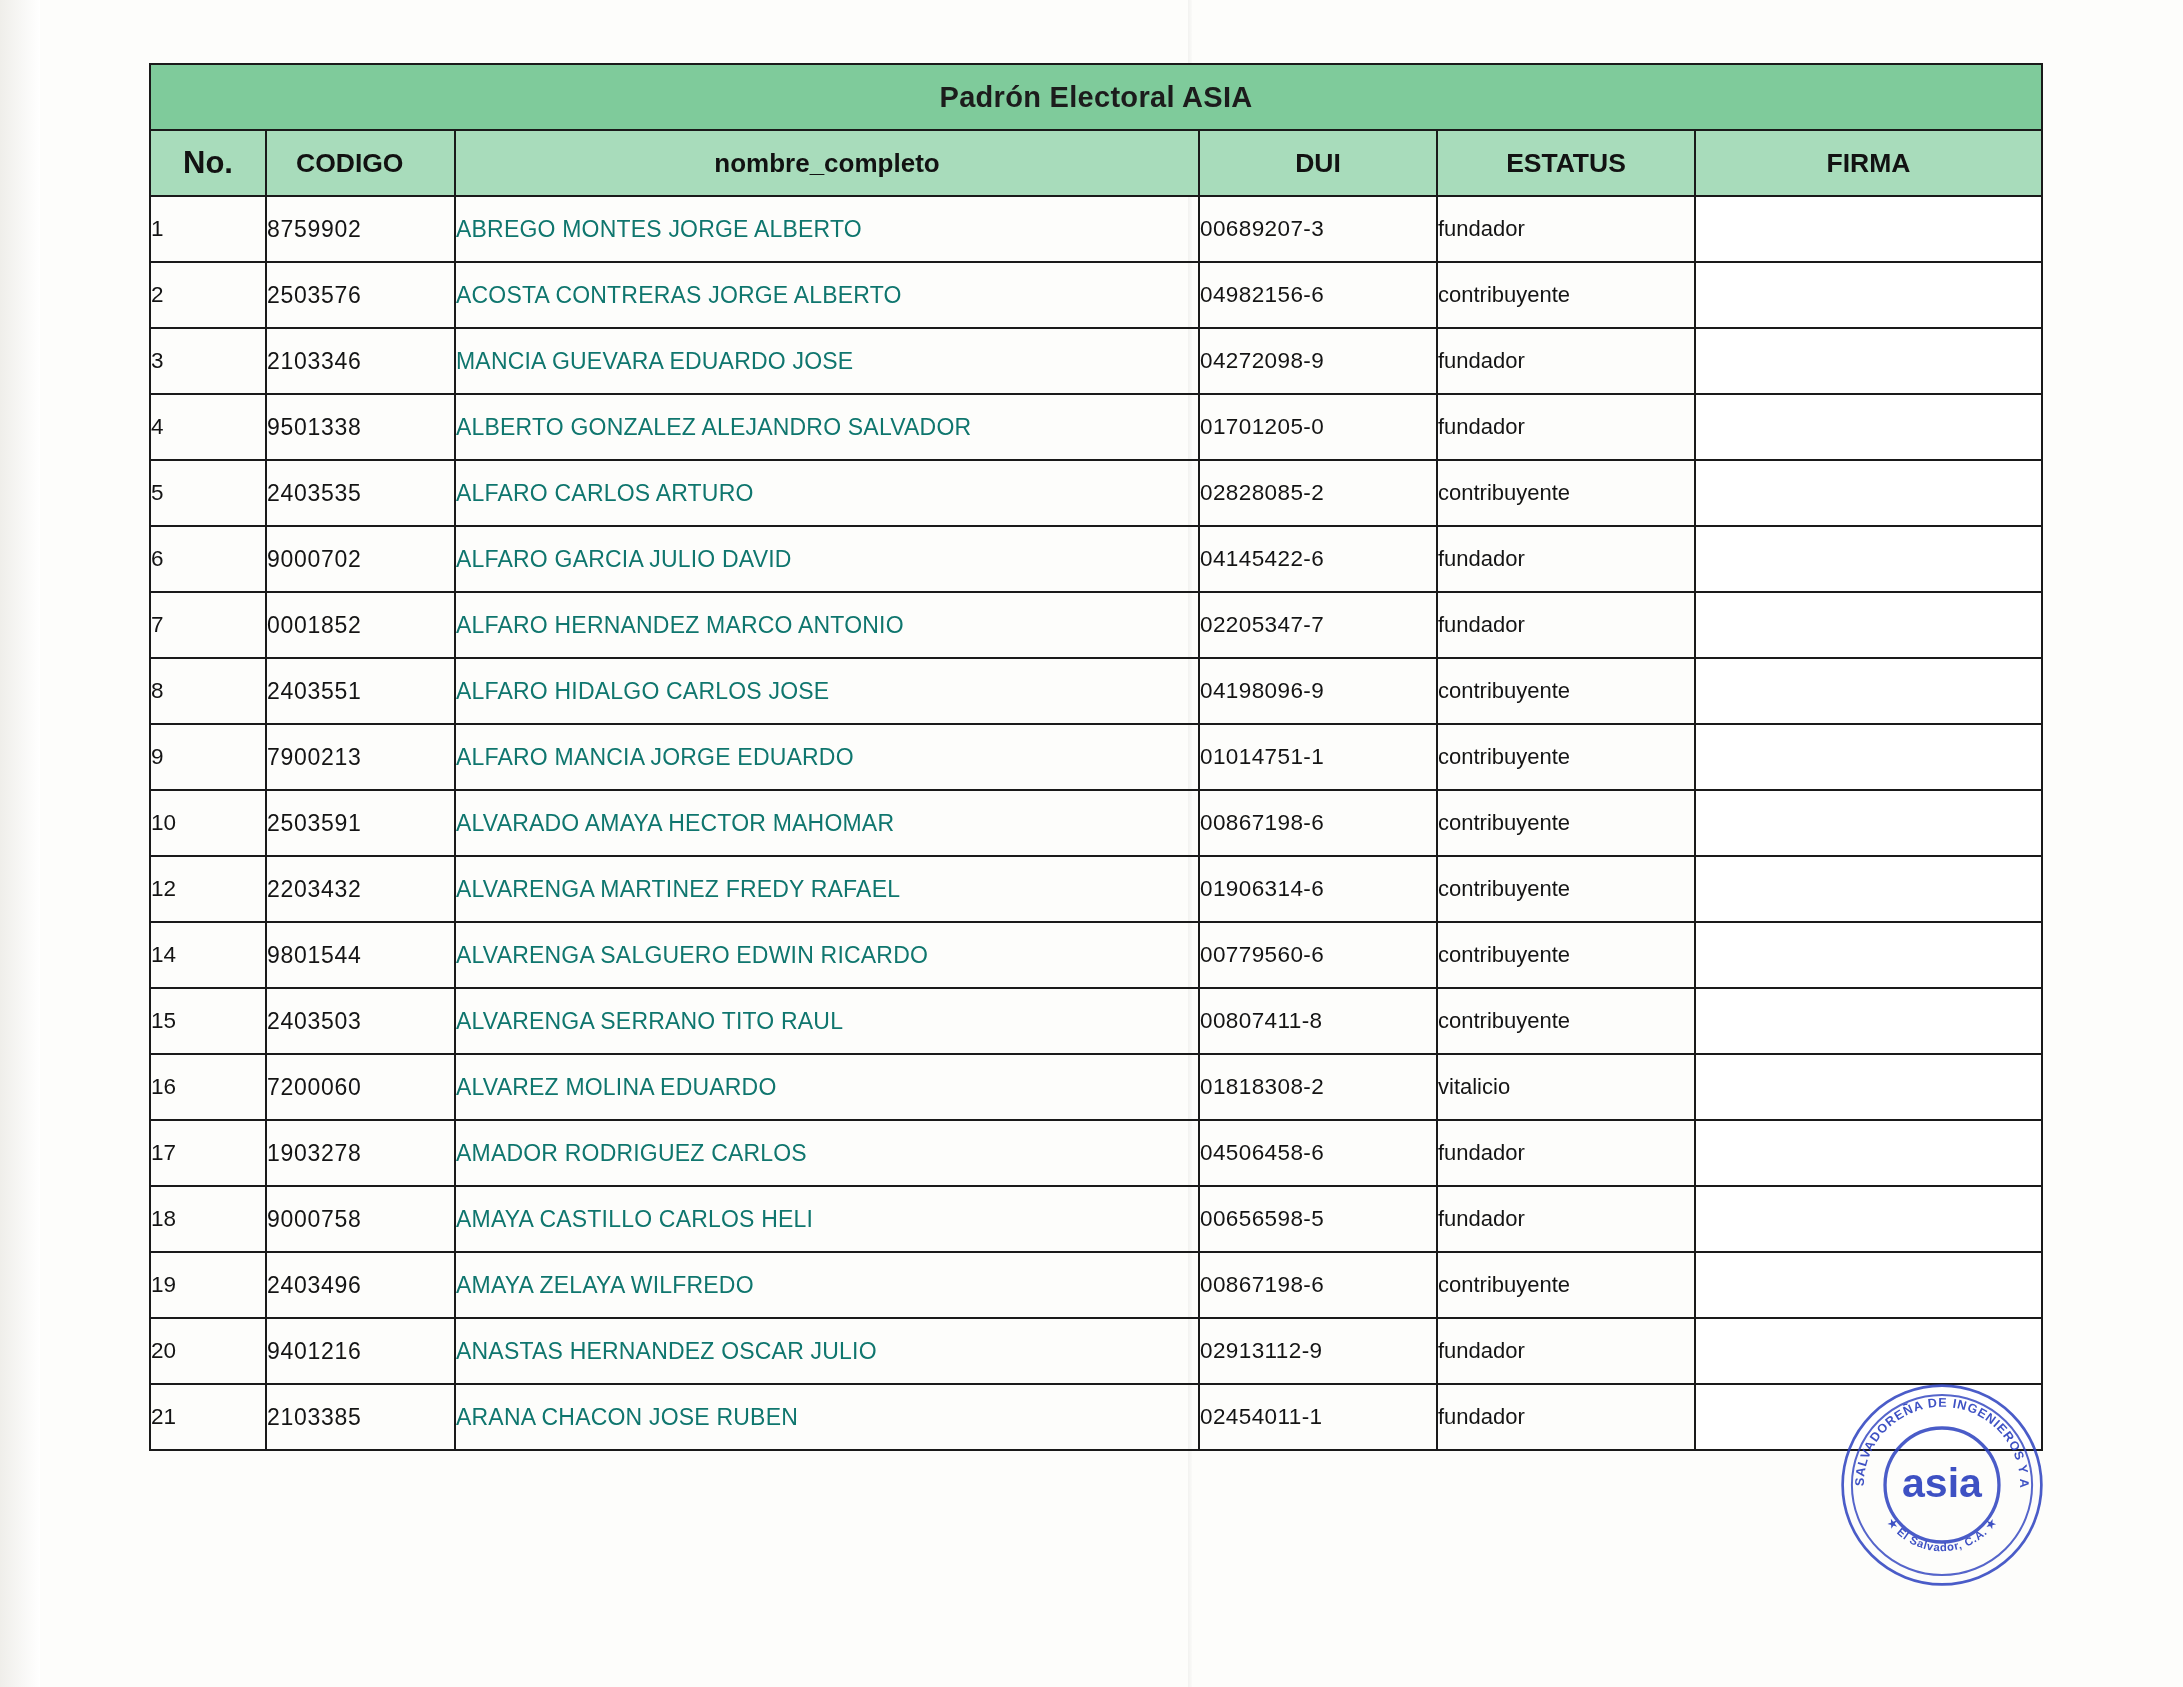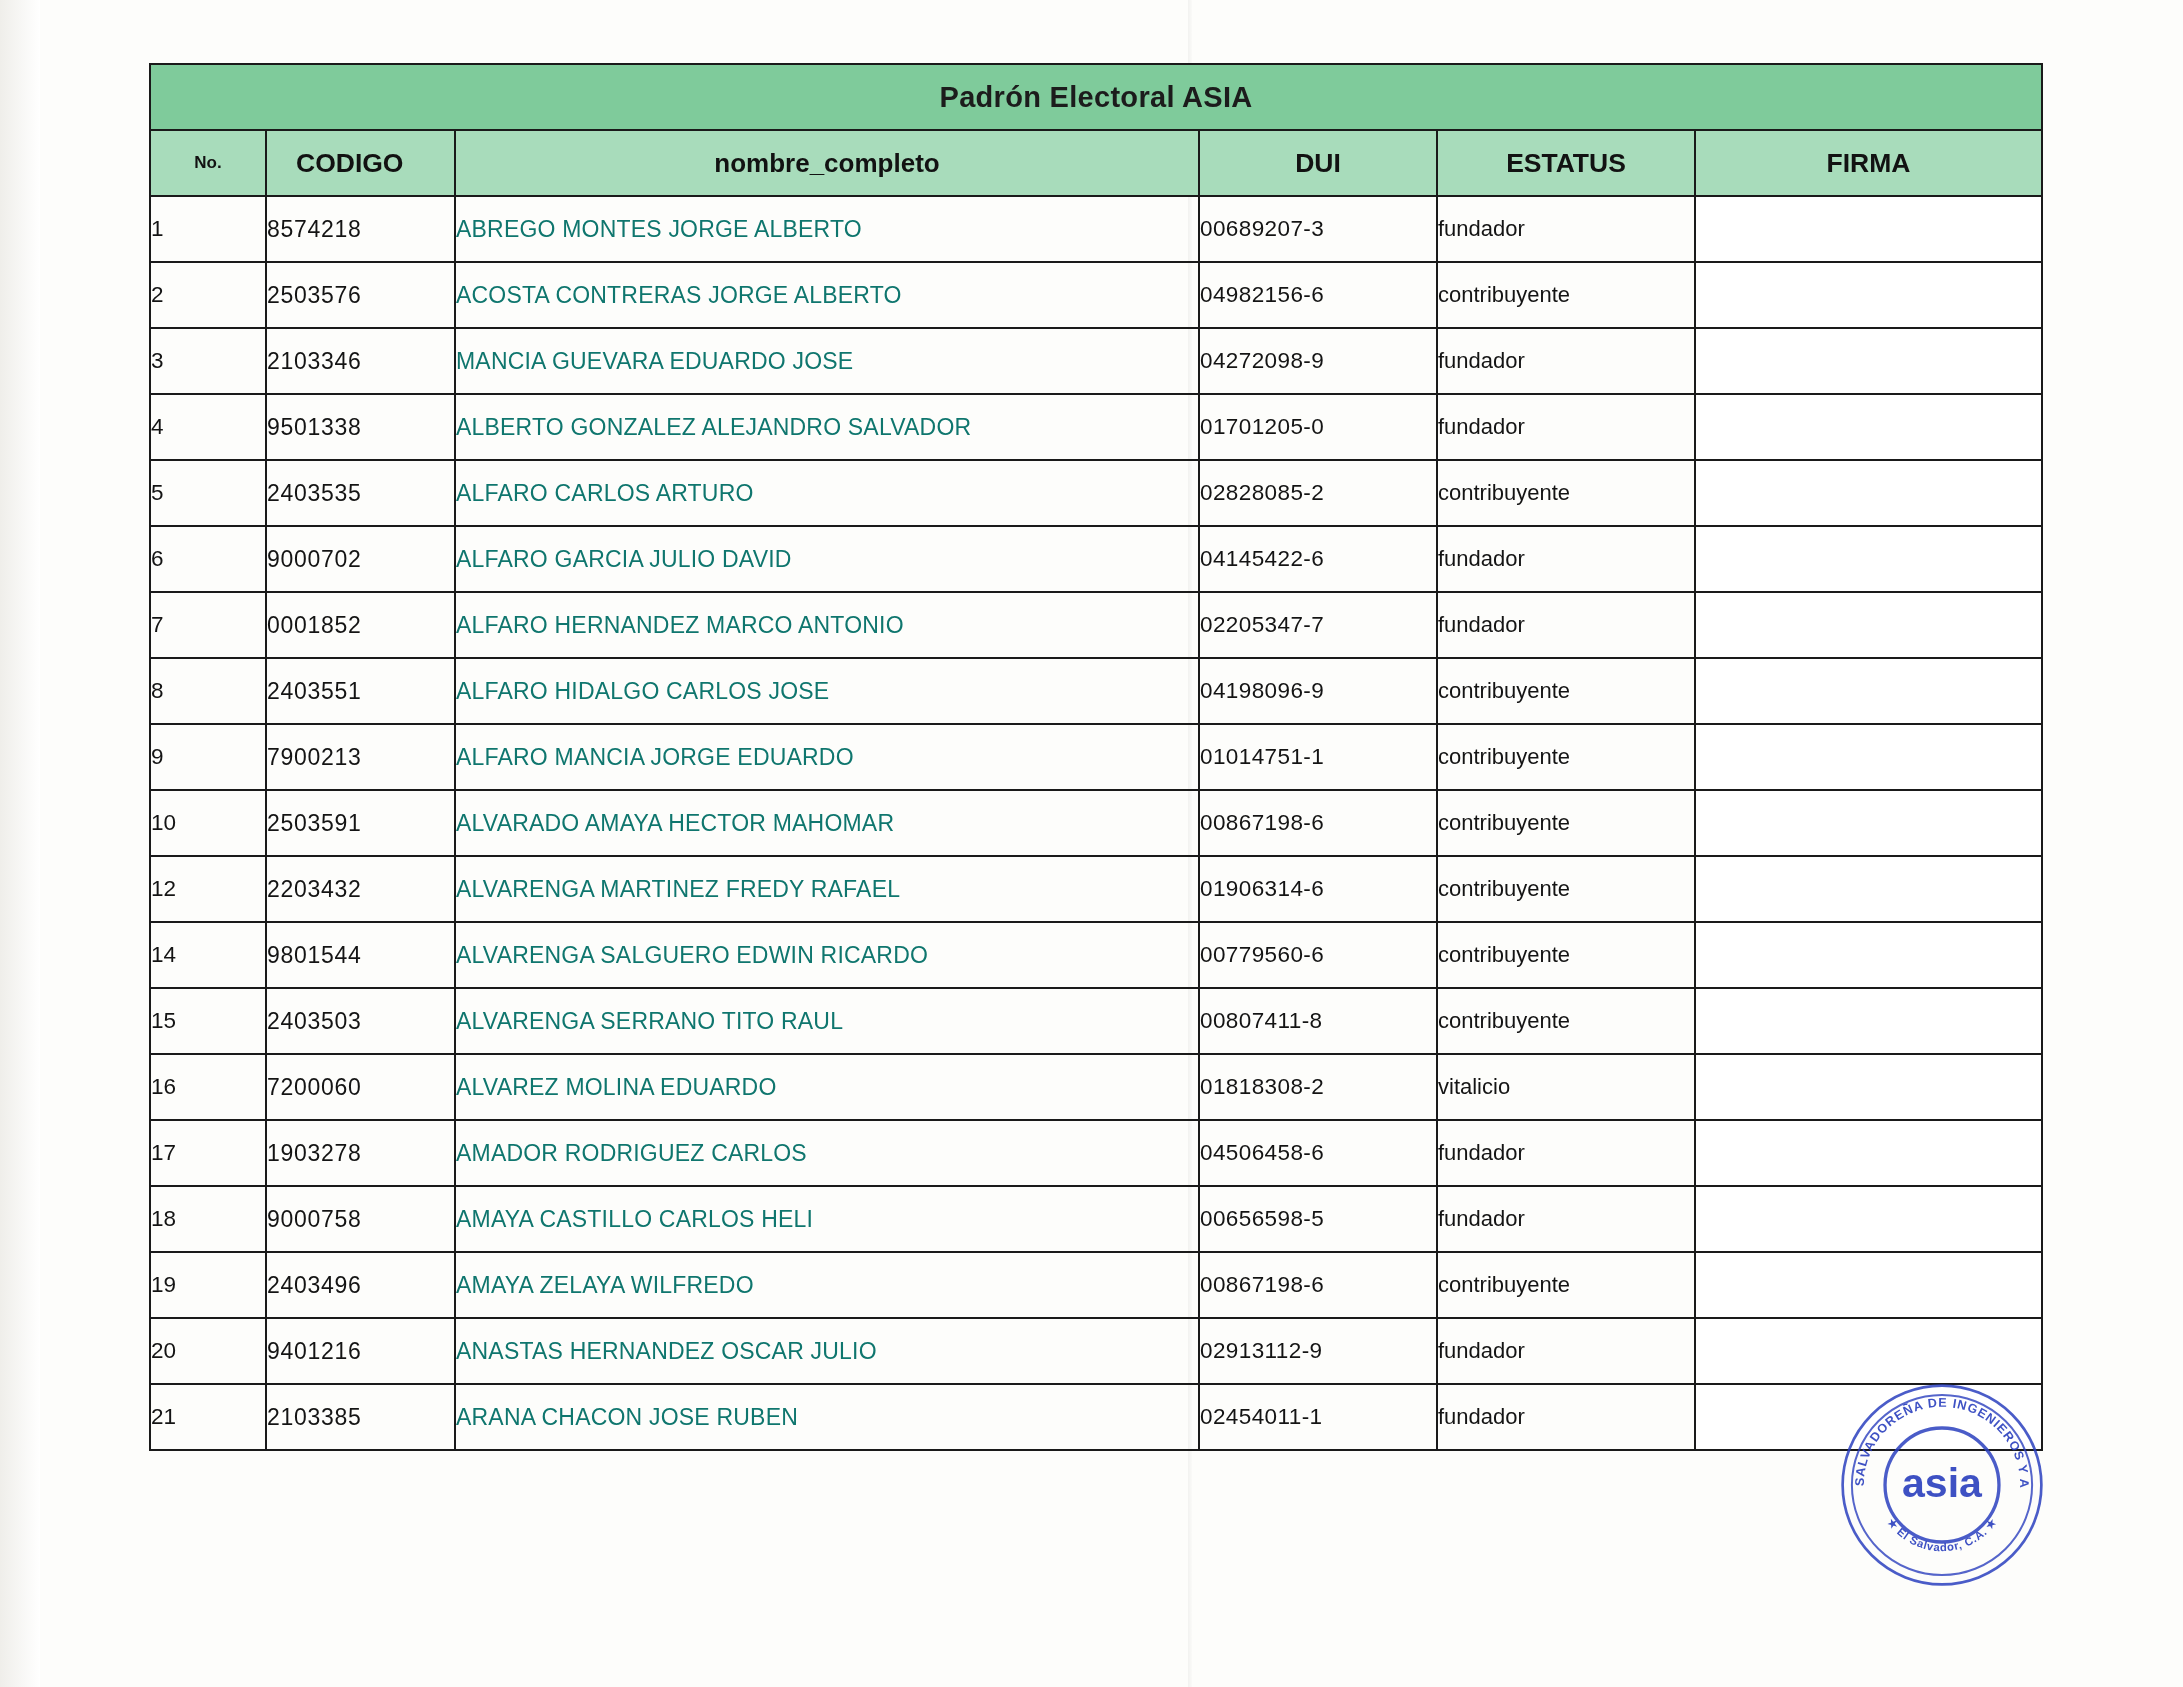--- a/index.html
+++ b/index.html
@@ -63,21 +63,21 @@
   }
 
   thead.col-head th {
     background: #a8dcbb;
     height: 64px;
     font-size: 26.5px;
     font-weight: bold;
     color: #121212;
     text-align: center;
   }
-  thead.col-head th.h-no { font-size: 17px; }
+  thead.col-head th.h-no { font-size: 31px; }
   thead.col-head th.h-codigo { text-align: left; padding-left: 29px; font-size: 26.5px; }
   thead.col-head th.h-nombre { font-size: 26px; }
 
   tbody tr { height: 66px; }
 
   td.c-no {
     font-size: 22.5px;
     color: #141414;
     padding-left: 12px;
     vertical-align: top;
@@ -159,21 +159,21 @@
         <th class="h-codigo">CODIGO</th>
         <th class="h-nombre">nombre_completo</th>
         <th>DUI</th>
         <th>ESTATUS</th>
         <th>FIRMA</th>
       </tr>
     </thead>
     <tbody>
       <tr>
         <td class="c-no">1</td>
-        <td class="c-codigo">8574218</td>
+        <td class="c-codigo">8759902</td>
         <td class="c-nombre">ABREGO MONTES JORGE ALBERTO</td>
         <td class="c-dui">00689207-3</td>
         <td class="c-estatus">fundador</td>
         <td class="c-firma"></td>
       </tr>
       <tr>
         <td class="c-no">2</td>
         <td class="c-codigo">2503576</td>
         <td class="c-nombre">ACOSTA CONTRERAS JORGE ALBERTO</td>
         <td class="c-dui">04982156-6</td>

